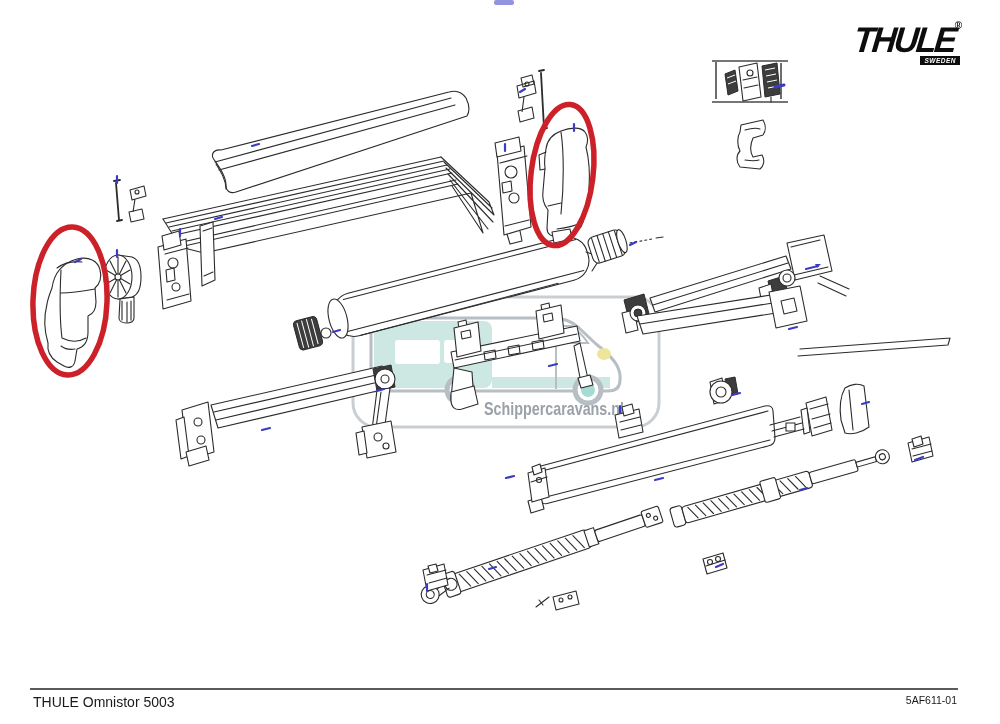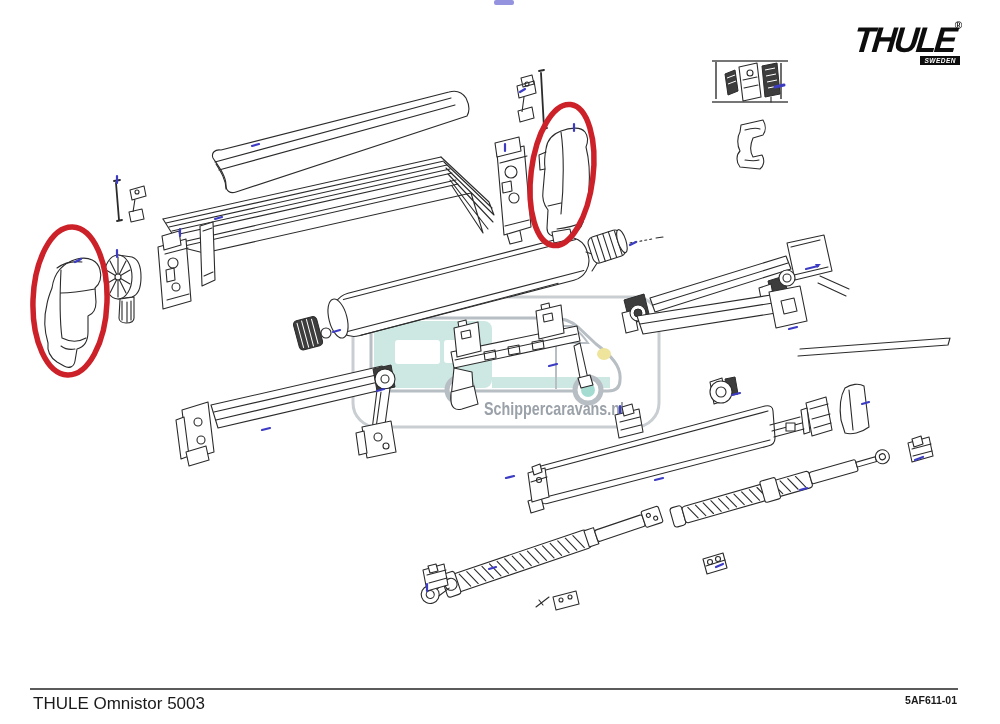--- a/index.html
+++ b/index.html
@@ -13,23 +13,23 @@
   
   .logo{position:absolute;left:854px;top:22px;width:140px;height:40px;}
   .logo .brand{display:inline-block;font-weight:bold;font-style:italic;font-size:34px;line-height:34px;
     letter-spacing:-2.5px;color:var(--logo-black,#0d0d0d);transform:skewX(-6deg) scaleY(1.05);}
   .logo .reg{position:absolute;top:-2px;right:32px;font-size:10px;color:var(--logo-black,#0d0d0d);font-weight:bold;}
   .logo .sweden{position:absolute;right:34px;bottom:-3px;background:var(--logo-black,#0d0d0d);color:#fff;
     font-size:6.5px;font-style:italic;font-weight:bold;padding:1px 4px;letter-spacing:.5px;}
 
   
   .rule{position:absolute;left:30px;width:928px;top:688px;border-top:2px solid #5b5b5b;}
-  .model{position:absolute;left:33px;top:694px;font-size:17px;color:var(--footer-text,#1a1a1a);}
+  .model{position:absolute;left:33px;top:694px;font-size:14px;color:var(--footer-text,#1a1a1a);}
   .docnum{position:absolute;left:856px;top:694px;width:101px;text-align:right;font-size:10.5px;
-    font-weight:bold;color:var(--footer-text,#1a1a1a);}
+    font-weight:normal;color:var(--footer-text,#1a1a1a);}
 
   svg.diagram{position:absolute;left:0;top:0;}
 
   .ln{fill:none;stroke:var(--line-dark,#2b2b2b);stroke-width:1.1;stroke-linecap:round;stroke-linejoin:round;}
   .lnf{fill:#fff;stroke:var(--line-dark,#2b2b2b);stroke-width:1.1;stroke-linejoin:round;}
   .dk{fill:#3d3d3d;stroke:var(--line-dark,#2b2b2b);stroke-width:1;}
   .wline{stroke:#fff;stroke-width:1;fill:none;}
   .hl{fill:none;stroke:var(--accent-red,#cc2128);stroke-width:5.5;}
   .bl{fill:none;stroke:var(--callout-blue,#3b3bc4);stroke-width:2.2;stroke-linecap:round;}
   .blf{fill:var(--callout-blue,#3b3bc4);stroke:none;}

